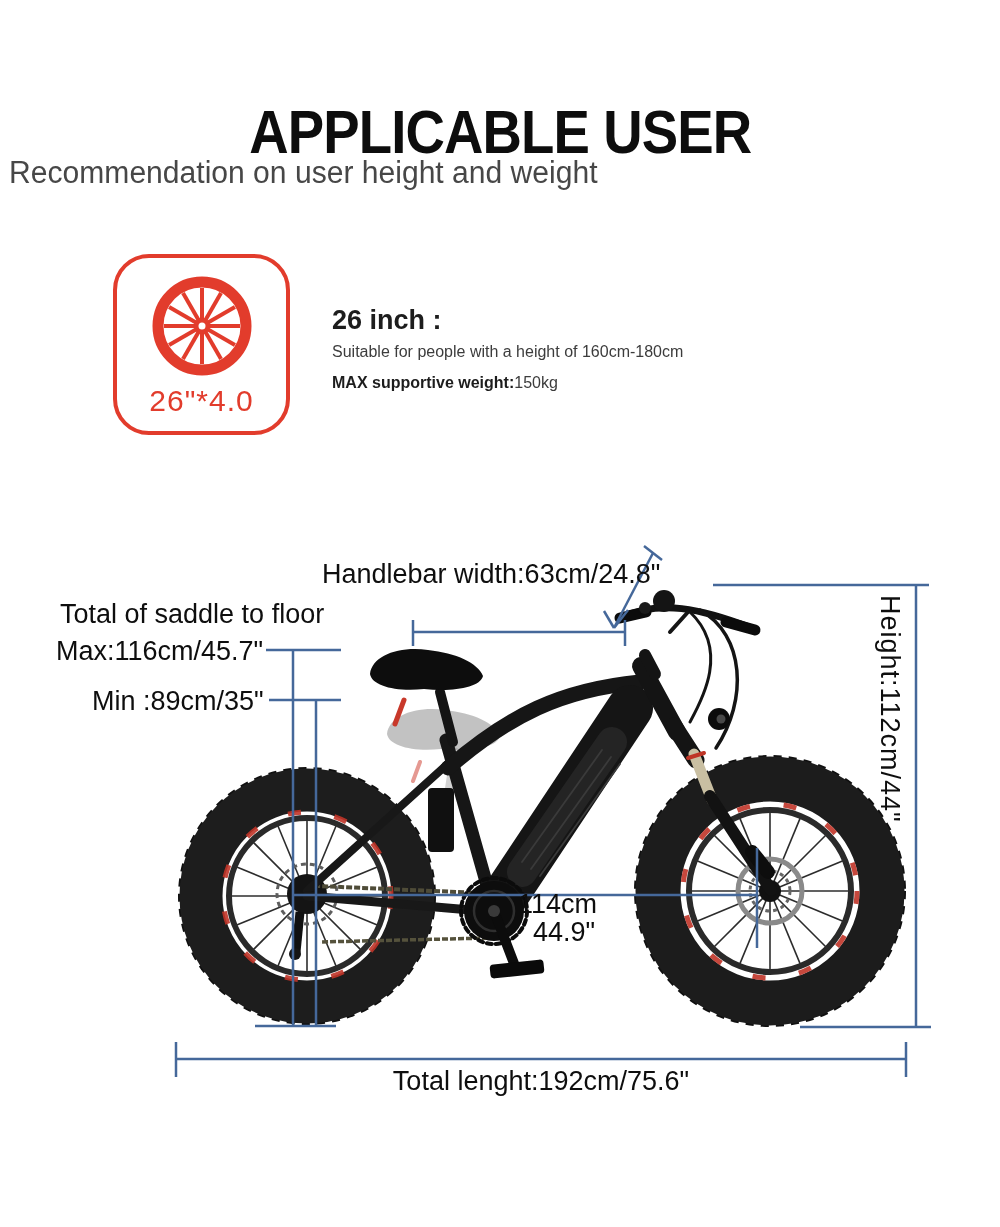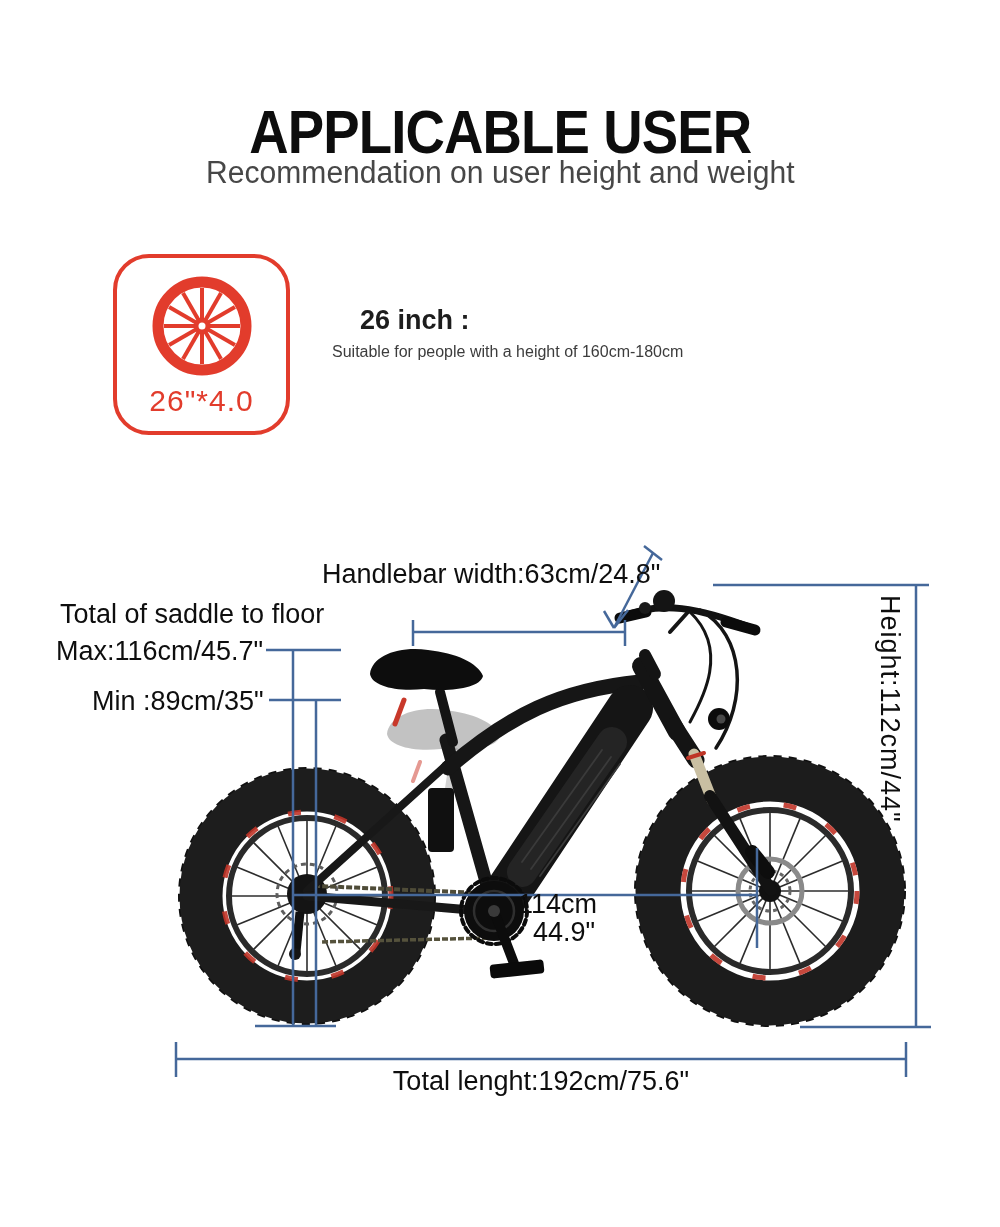--- a/index.html
+++ b/index.html
@@ -9,39 +9,39 @@
     background:#ffffff; overflow:hidden;
     font-family:"Liberation Sans", sans-serif; color:#111;
   }
   
   .title-wrap { position:absolute; top:96px; left:0; width:1000px; text-align:center; }
   .title {
     display:inline-block; font-size:62px; font-weight:800; color:#0d0d0d;
     letter-spacing:-1px; transform:scaleX(0.88); transform-origin:center;
     white-space:nowrap;
   }
-  .subtitle-wrap { position:absolute; top:155px; left:0; width:1000px; text-align:center; }
+  .subtitle-wrap { position:absolute; top:155px; left:0; width:1000px; }
   .subtitle {
     display:inline-block; font-size:31px; font-weight:400; color:#474747;
     transform:scaleX(0.97); transform-origin:center; white-space:nowrap;
   }
   
   .spec-card {
     position:absolute; left:113px; top:254px; width:177px; height:181px;
     border:4px solid #e23c2c; border-radius:36px; text-align:center;
   }
   .spec-card svg { display:block; margin:12px auto 0; }
   .wheel-size {
     margin-top:2px; font-size:30px; color:#e23c2c; letter-spacing:1px; white-space:nowrap;
   }
   
   .spec-text { position:absolute; left:332px; top:304px; width:600px; }
   .spec-line { font-size:16px; line-height:31px; color:#3c3c3c; white-space:nowrap; }
   .spec-bold { font-weight:700; color:#1d1d1d; }
-  .spec-heading { font-size:27px; line-height:32px; font-weight:700; color:#1d1d1d;margin-left:28px; }
+  .spec-heading { font-size:27px; line-height:32px; font-weight:700; color:#1d1d1d; }
   
   .dim-label {
     position:absolute; font-size:27px; line-height:29px; color:#0e0e0e; white-space:nowrap;
   }
   .dim-label-vertical {
     position:absolute; font-size:27px; color:#0e0e0e;
     writing-mode:vertical-rl; white-space:nowrap; letter-spacing:1px;
   }
   .total-label { left:176px; top:1066px; width:730px; text-align:center; position:absolute;
     font-size:27px; color:#0e0e0e; white-space:nowrap; }
@@ -80,20 +80,21 @@
         <circle cx="56" cy="56" r="8" fill="#e23c2c" stroke="none"></circle>
         <circle cx="56" cy="56" r="3.5" fill="#ffffff" stroke="none"></circle>
       </g>
     </svg>
     <div class="wheel-size">26"*4.0</div>
   </div>
 
   <div class="spec-text">
     <div class="spec-heading">26 inch :</div>
     <div class="spec-line">Suitable for people with a height of 160cm-180cm</div>
+    <div class="spec-line"><span class="spec-bold">MAX supportive weight:</span><span>150kg</span></div>
   </div>
 
   <svg class="diagram-svg" viewBox="0 0 1000 1227" aria-hidden="true">
     <defs>
       <path id="saddleShape" d="M370,674 C372,656 398,646 428,650 C456,653 478,663 483,676 C480,688 452,692 424,689 C396,692 372,686 370,674 Z"></path>
     </defs>
 
     <g>
       <circle cx="307" cy="896" r="126" fill="none" stroke="#101010" stroke-width="6" stroke-dasharray="8 7"></circle>
       <circle cx="307" cy="896" r="106" fill="none" stroke="#1d1d1d" stroke-width="43"></circle>

